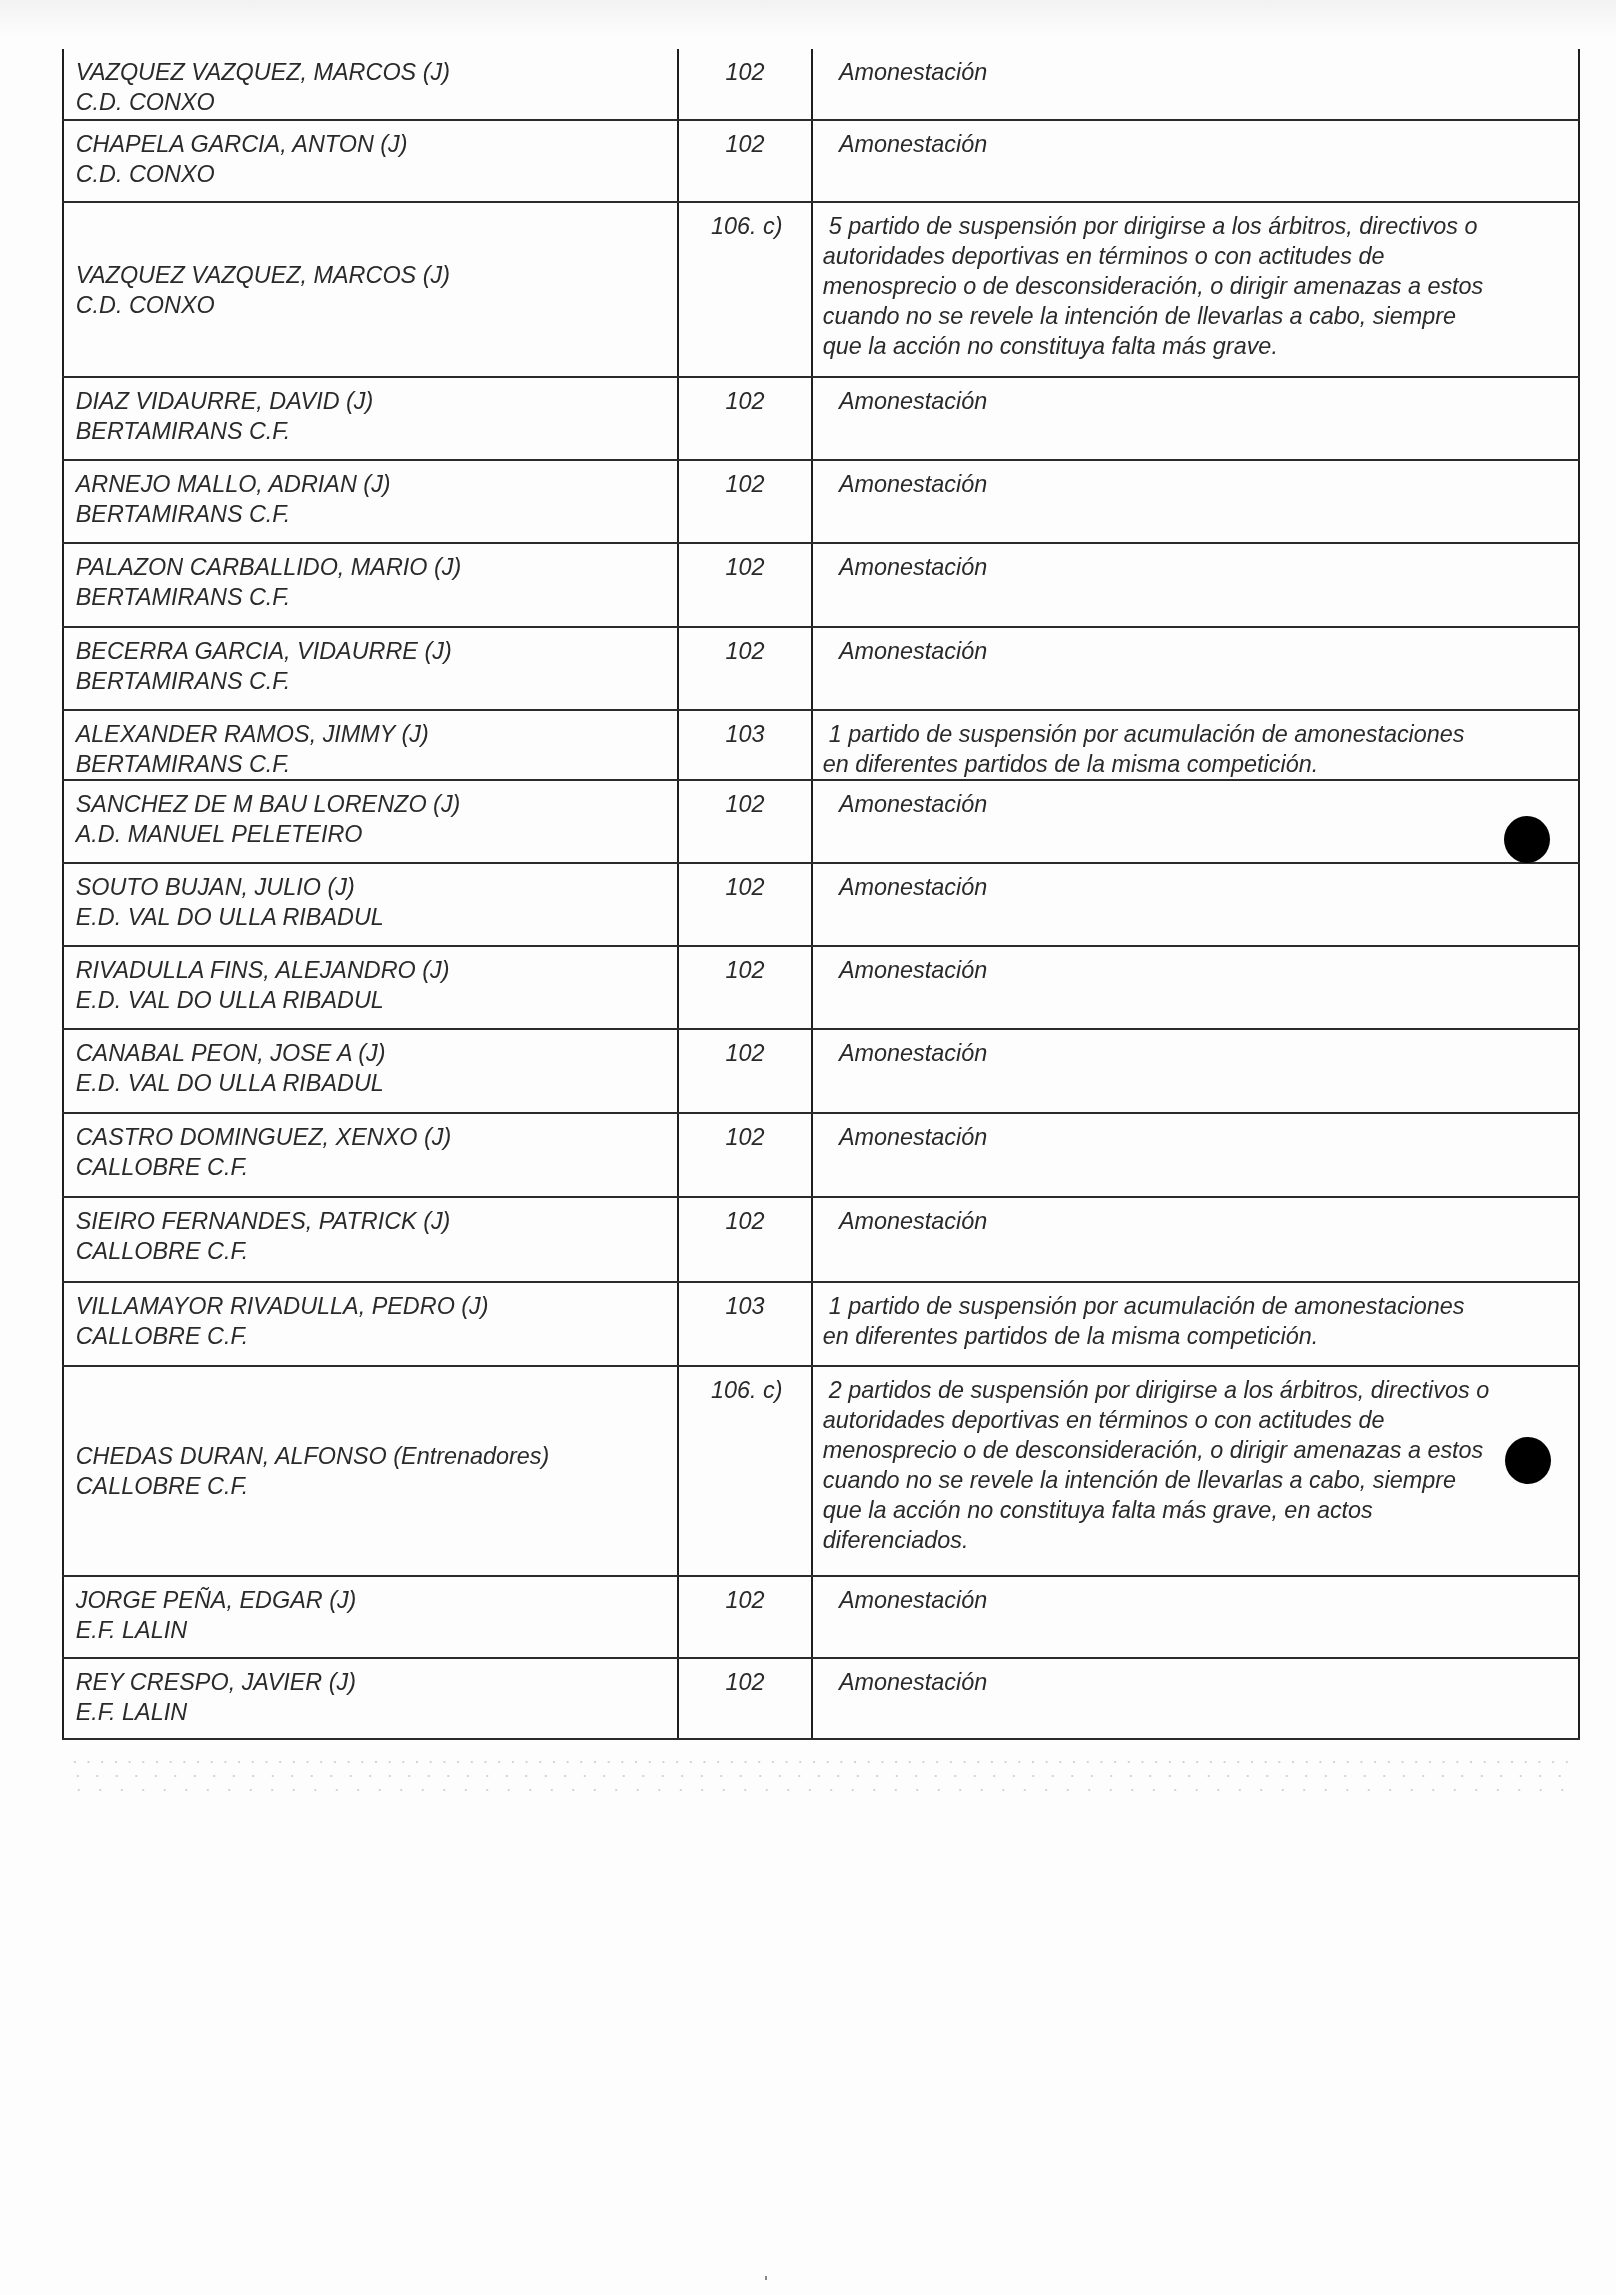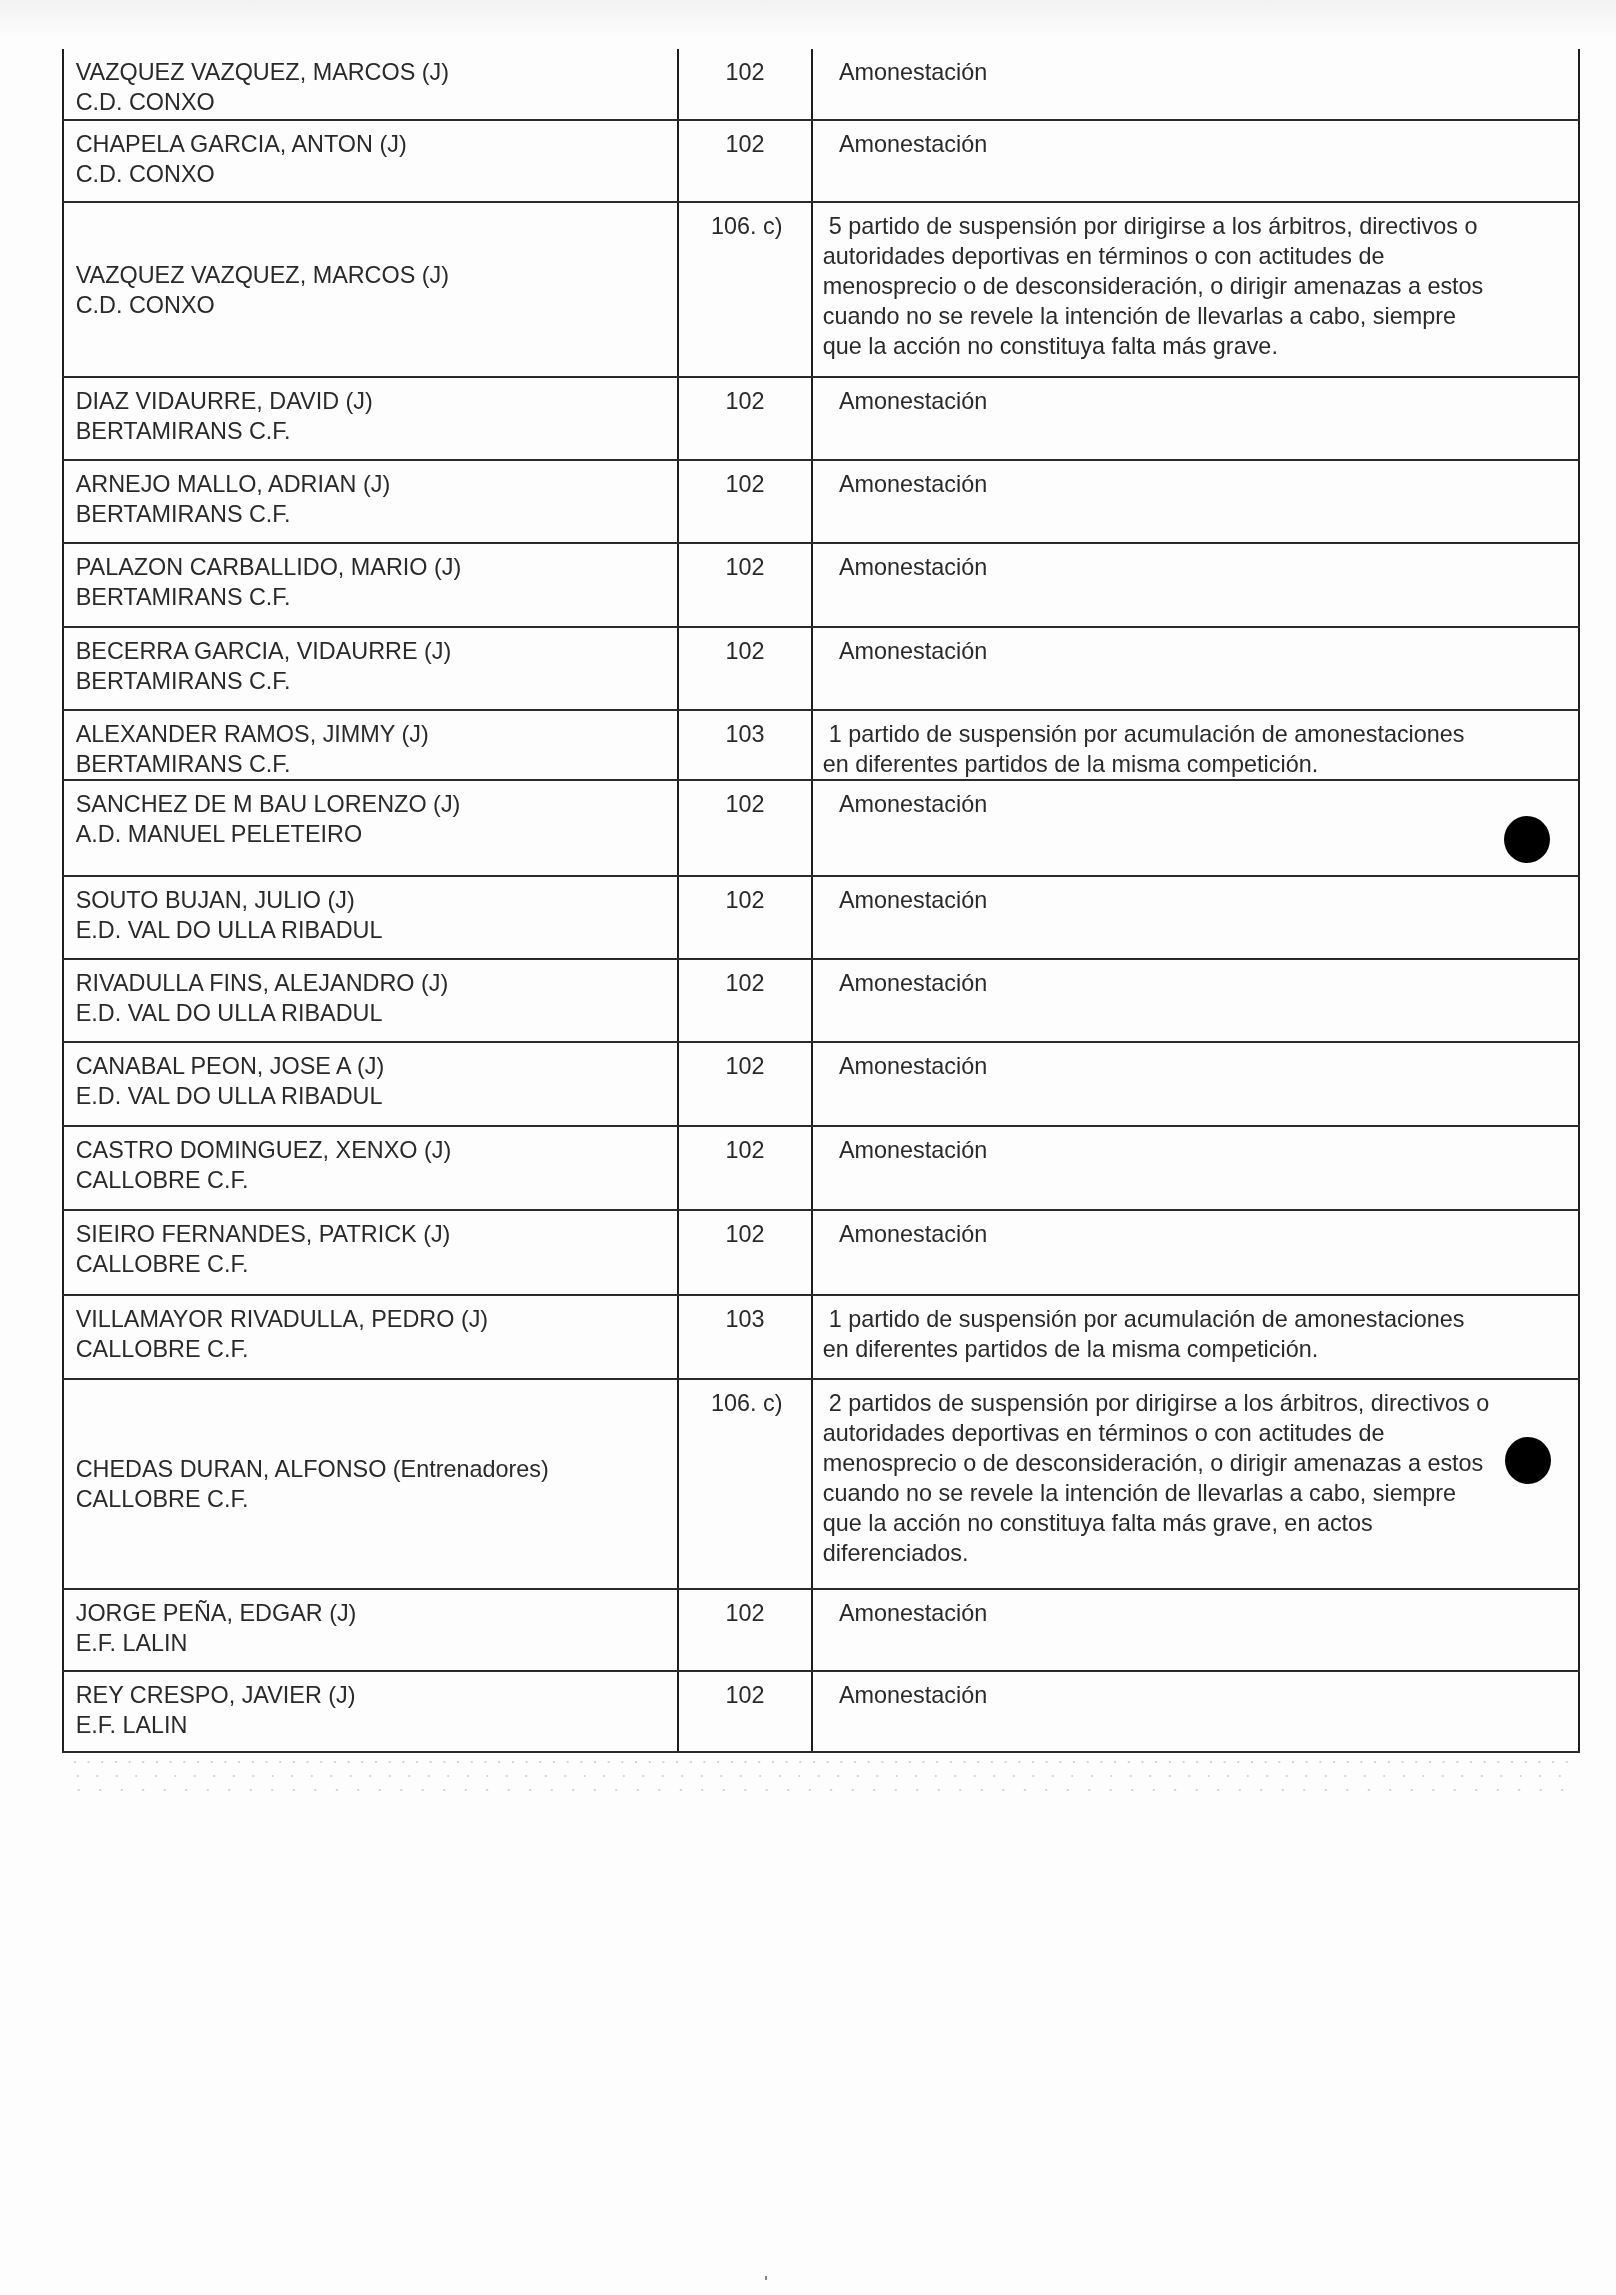--- a/index.html
+++ b/index.html
@@ -21,20 +21,21 @@
       width: 1617px; height: 39px;
       background: linear-gradient(#f2f2f2, #fdfdfd);
     }
     .sanctions-table {
       position: absolute;
       left: 62px;
       top: 49px;
       width: 1516px;
       border-collapse: collapse;
       table-layout: fixed;
+      font-style: italic;
     }
     .sanctions-table col.c-name { width: 615px; }
     .sanctions-table col.c-art { width: 134px; }
     .sanctions-table col.c-desc { width: 767px; }
     .sanctions-table td {
       border-left: 2px solid #1e1e1e;
       border-right: 2px solid #1e1e1e;
       border-bottom: 2.9px solid #2b2b2b;
       vertical-align: top;
       font-size: 23.4px;
@@ -199,21 +200,21 @@
         <span class="line">ALEXANDER RAMOS, JIMMY (J)</span>
         <span class="line">BERTAMIRANS C.F.</span>
       </td>
       <td class="cell-art">103</td>
       <td class="cell-desc">
         <span class="line"><span class="pad-first"></span><span>1 partido de suspensión por acumulación de amonestaciones</span></span>
         <span class="line">en diferentes partidos de la misma competición.</span>
       </td>
     </tr>
 
-    <tr style="height:96px">
+    <tr style="height:83px">
       <td class="cell-name">
         <span class="line">SANCHEZ DE M BAU LORENZO (J)</span>
         <span class="line">A.D. MANUEL PELETEIRO</span>
       </td>
       <td class="cell-art">102</td>
       <td class="cell-desc amon">
         <span class="line">Amonestación</span>
       </td>
     </tr>
 

